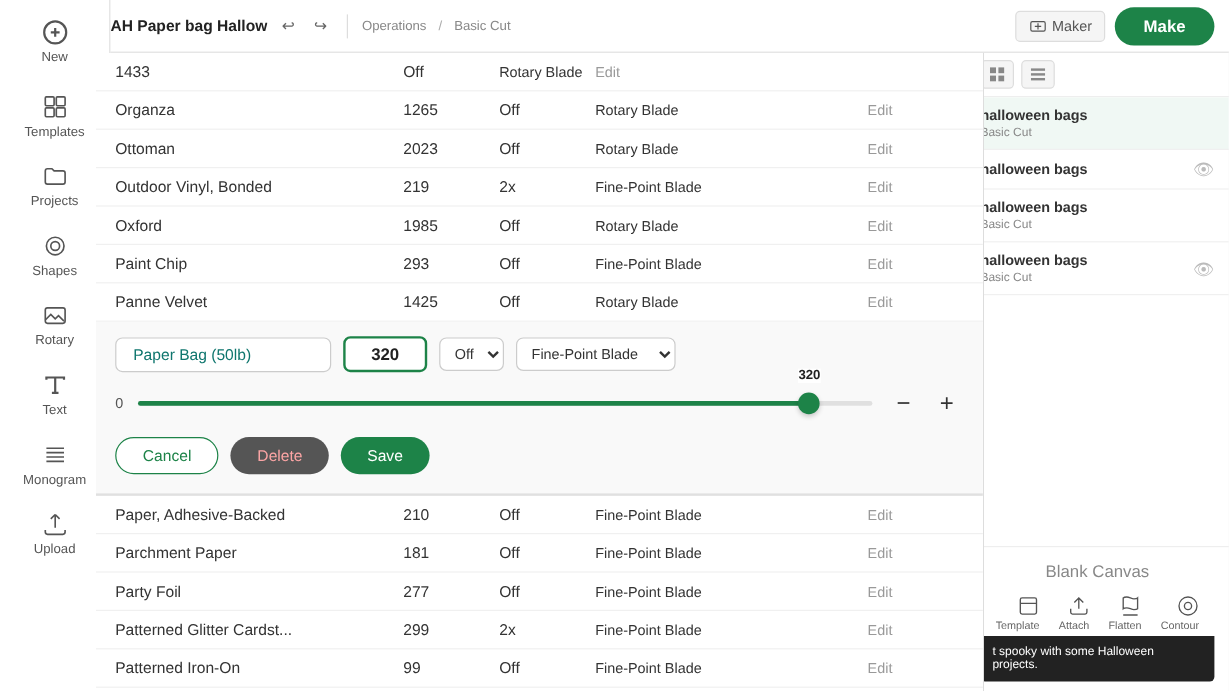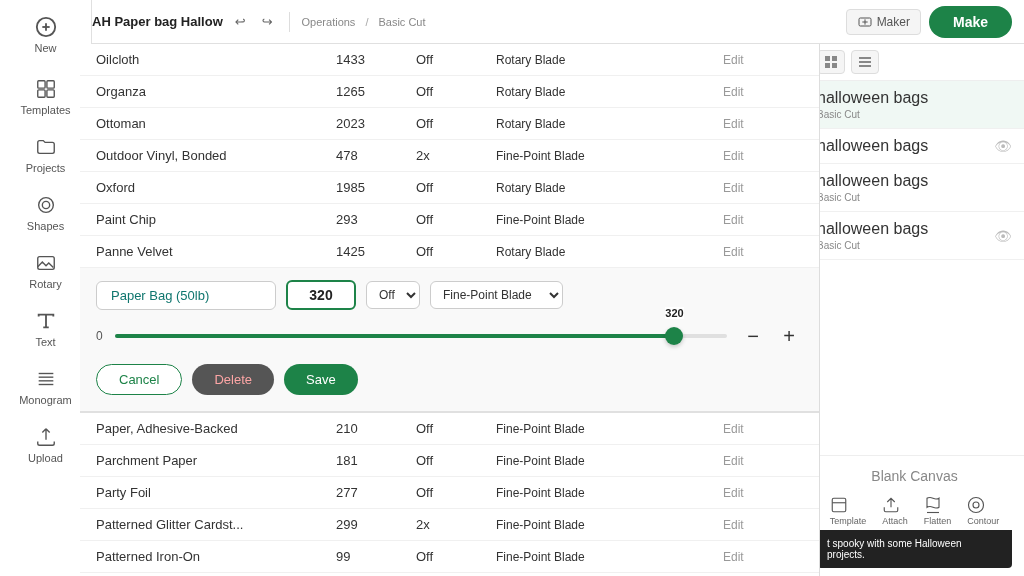--- a/index.html
+++ b/index.html
@@ -123,31 +123,31 @@
       padding: 8px 12px;
       border-bottom: 1px solid #f0f0f0;
       font-size: 11px;
       color: #333;
       display: flex;
       justify-content: space-between;
       align-items: center;
     }
     .rp-item.selected { background: #f0f8f4; }
     .rp-item-text { display: flex; flex-direction: column; gap: 2px; }
-    .rp-item-name { font-weight: 400; font-size: 16px; }
+    .rp-item-name { font-weight: 700; font-size: 12px; }
     .rp-item-sub { color: #888; font-size: 10px; }
     .rp-item-icon { color: #bbb; font-size: 14px; cursor: pointer; }
     .right-panel-footer {
       border-top: 1px solid #eee;
       padding: 8px 12px;
       font-size: 11px;
       color: #555;
     }
     .rp-footer-icons { display: flex; gap: 16px; justify-content: center; padding: 8px 0 4px; }
-    .rp-footer-icon { display: flex; flex-direction: column; align-items: flex-start; gap: 2px; font-size: 9px; color: #666; cursor: pointer; }
+    .rp-footer-icon { display: flex; flex-direction: column; align-items: flex-end; gap: 2px; font-size: 9px; color: #666; cursor: pointer; }
     .blank-canvas-label { font-size: 14px; color: #888; text-align: center; padding: 4px 0; }
     .halloween-banner { background: #222; color: #fff; font-size: 10px; padding: 8px 10px; border-radius: 0 0 4px 4px; }
     .material-table {
       position: absolute;
       top: 44px; left: 80px;
       width: 740px;
       bottom: 0;
       background: #fff;
       z-index: 25;
       overflow-y: auto;
@@ -409,21 +409,20 @@
         <line x1="8" y1="11" x2="14" y2="11"></line>
         <line x1="11" y1="8" x2="11" y2="14"></line>
       </svg>
   </div>
 </div>
 
 <div class="material-table">
 
   <div id="rows-before-container">
       <div class="mt-row">
-    <div class="mt-cell">Oilcloth</div>
     <div class="mt-cell">1433</div>
     <div class="mt-cell">Off</div>
     <div class="mt-cell" style="font-size:12px;">Rotary Blade</div>
     <div class="mt-edit">Edit</div>
   </div>
       <div class="mt-row">
     <div class="mt-cell">Organza</div>
     <div class="mt-cell">1265</div>
     <div class="mt-cell">Off</div>
     <div class="mt-cell" style="font-size:12px;">Rotary Blade</div>
@@ -431,21 +430,21 @@
   </div>
       <div class="mt-row">
     <div class="mt-cell">Ottoman</div>
     <div class="mt-cell">2023</div>
     <div class="mt-cell">Off</div>
     <div class="mt-cell" style="font-size:12px;">Rotary Blade</div>
     <div class="mt-edit">Edit</div>
   </div>
       <div class="mt-row">
     <div class="mt-cell">Outdoor Vinyl, Bonded</div>
-    <div class="mt-cell">478</div>
+    <div class="mt-cell">219</div>
     <div class="mt-cell">2x</div>
     <div class="mt-cell" style="font-size:12px;">Fine-Point Blade</div>
     <div class="mt-edit">Edit</div>
   </div>
       <div class="mt-row">
     <div class="mt-cell">Oxford</div>
     <div class="mt-cell">1985</div>
     <div class="mt-cell">Off</div>
     <div class="mt-cell" style="font-size:12px;">Rotary Blade</div>
     <div class="mt-edit">Edit</div>

